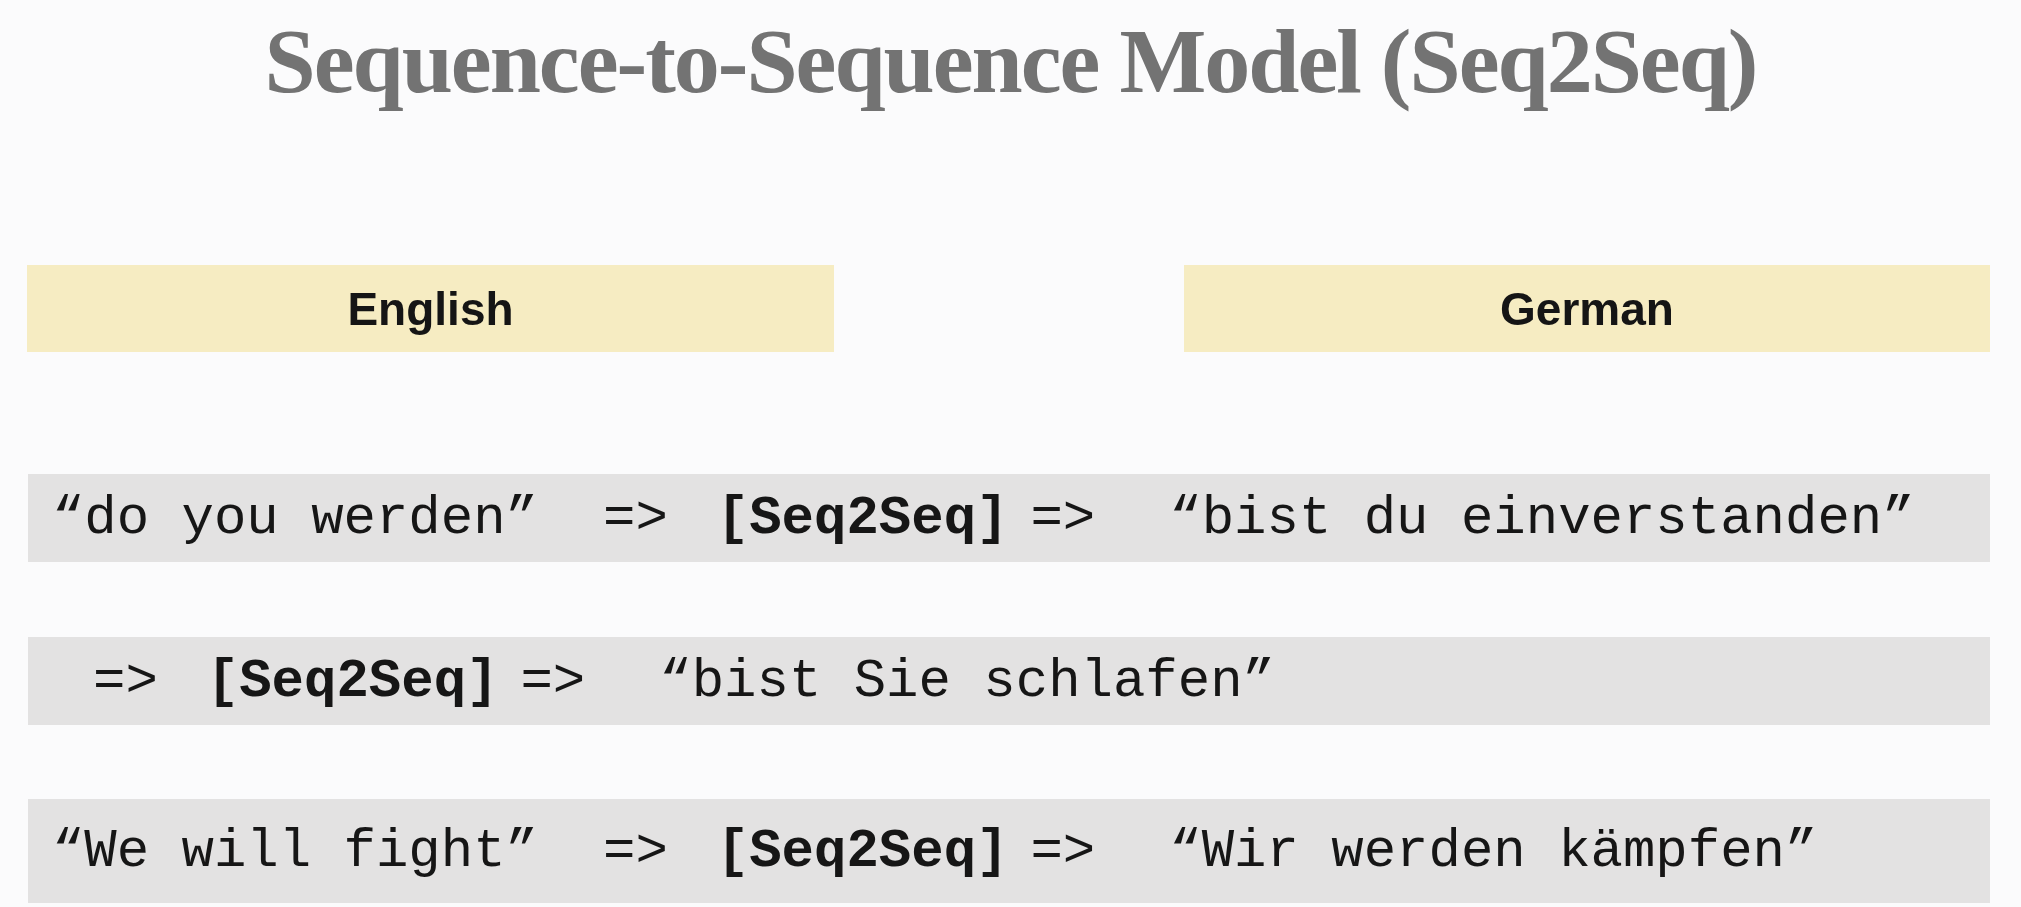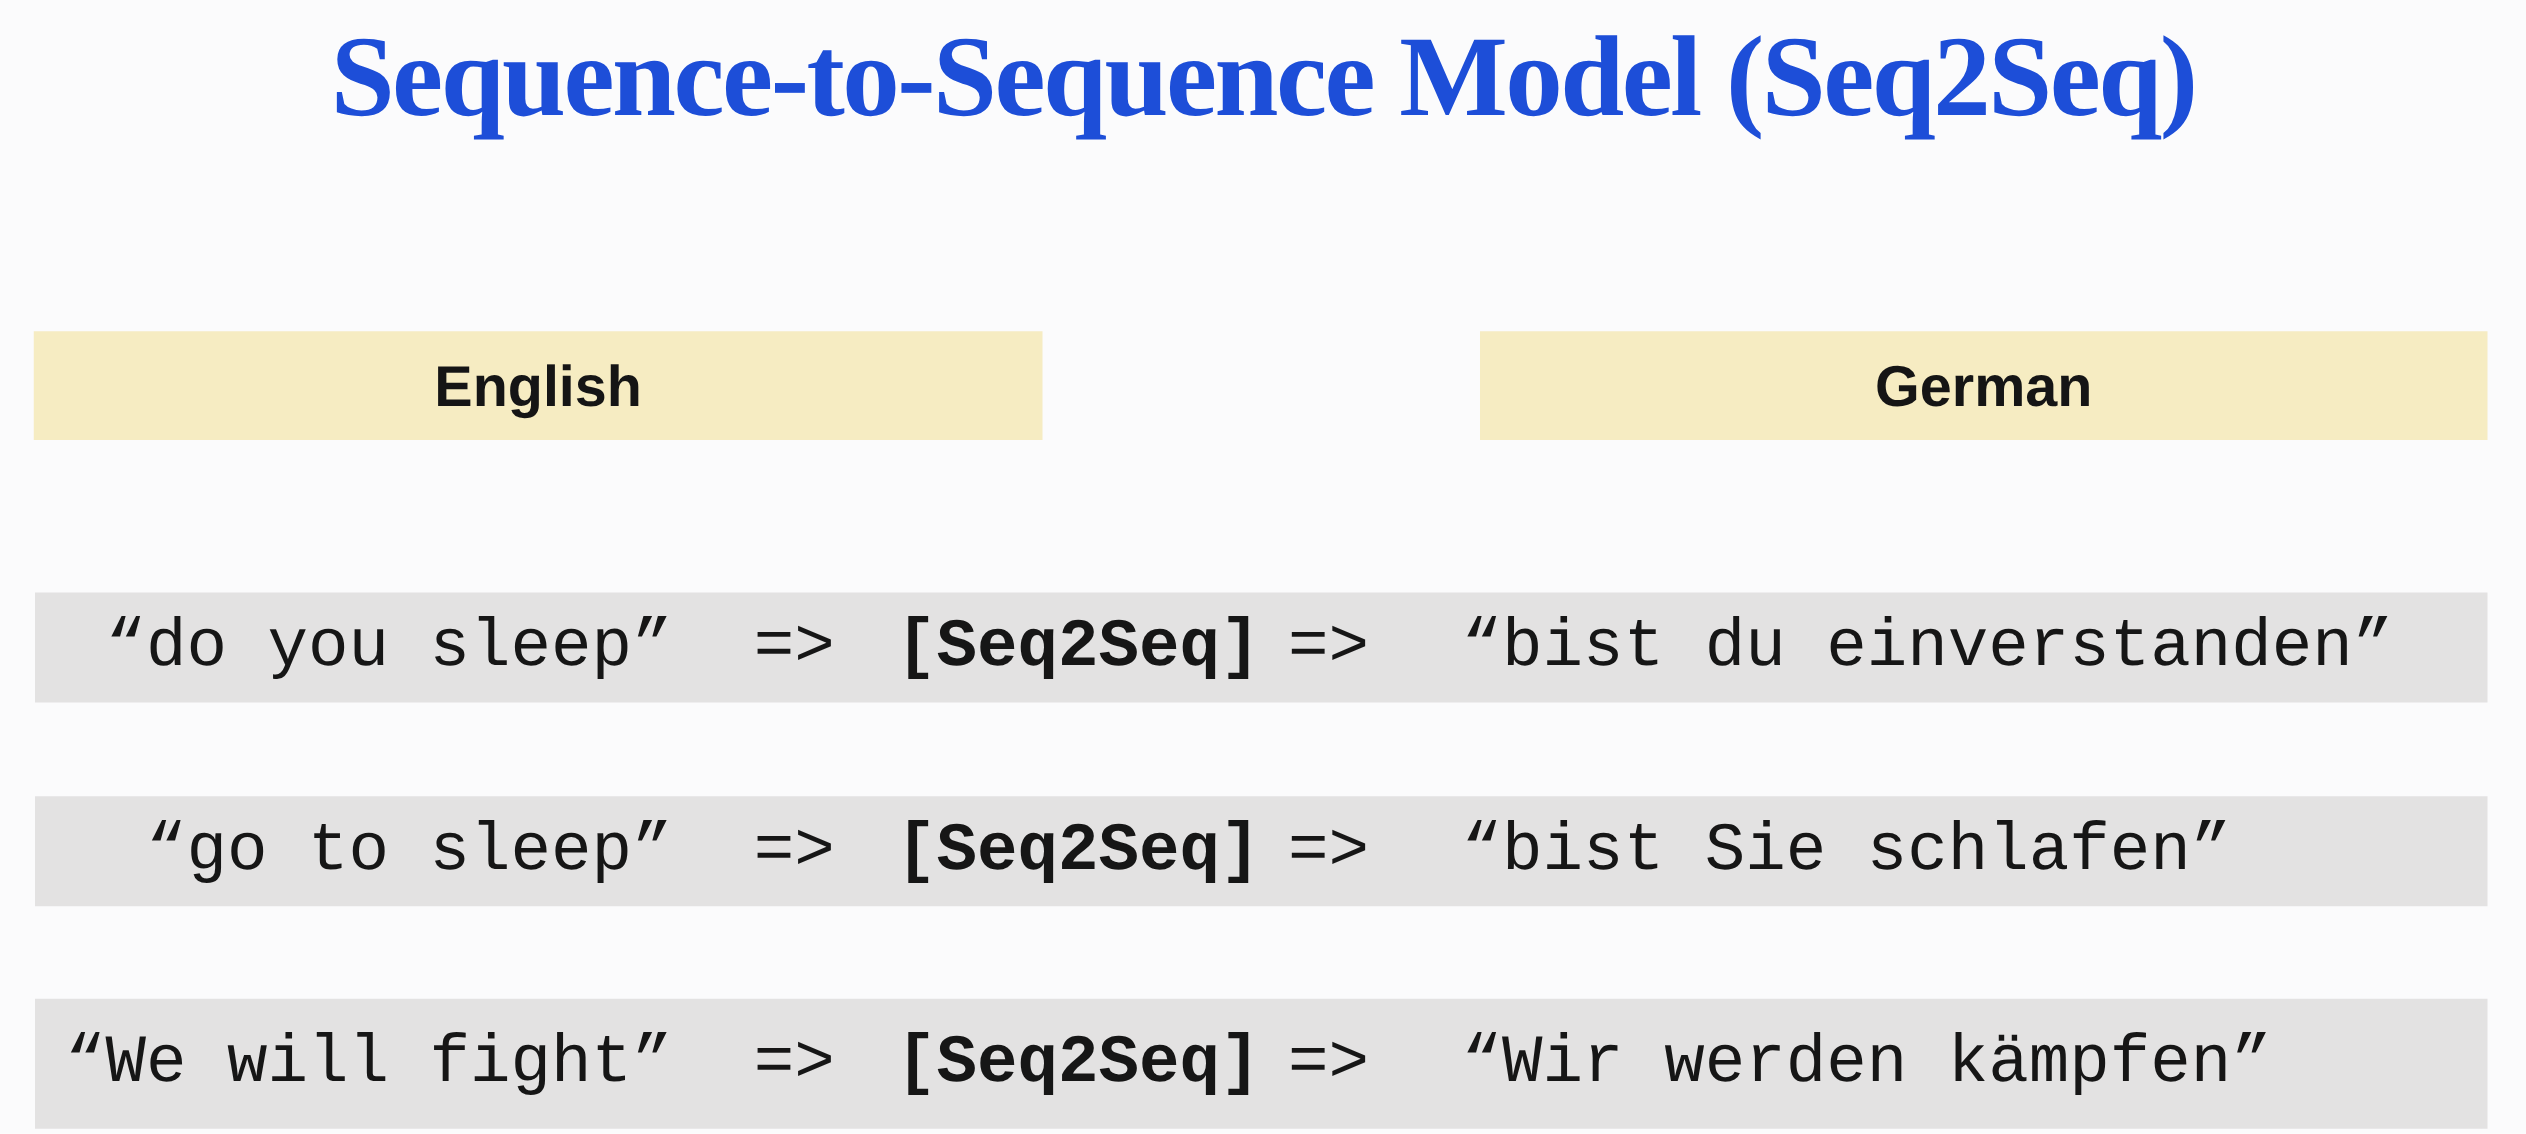--- a/index.html
+++ b/index.html
@@ -27,21 +27,21 @@
     left: 0;
     top: 0;
     width: 100%;
     height: 122px;
     line-height: 122px;
     text-align: center;
     font-family: "Liberation Serif", "DejaVu Serif", serif;
     font-weight: 700;
     font-size: 92px;
     letter-spacing: -2px;
-    color: #1d4ed8;
+    color: #737373;
     white-space: nowrap;
   }
 
   .lang-header {
     position: absolute;
     top: 265px;
     height: 87px;
     background: var(--header-bg);
     display: flex;
     align-items: center;
@@ -85,29 +85,28 @@
 
   <div class="lang-header tgt">
     <span>German</span>
   </div>
 
   <div class="lang-header src">
     <span>English</span>
   </div>
 
   <div class="row r0">
-    <span class="cell-en">“do you sleep”</span>
+    <span class="cell-en">“do you werden”</span>
     <span class="arrow-a">=&gt;</span>
     <span class="cell-model">[Seq2Seq]</span>
     <span class="arrow-b">=&gt;</span>
     <span class="cell-de">“bist du einverstanden”</span>
   </div>
 
   <div class="row r1">
-    <span class="cell-en">“go to sleep”</span>
     <span class="arrow-a">=&gt;</span>
     <span class="cell-model">[Seq2Seq]</span>
     <span class="arrow-b">=&gt;</span>
     <span class="cell-de">“bist Sie schlafen”</span>
   </div>
 
   <div class="row r2">
     <span class="cell-en">“We will fight”</span>
     <span class="arrow-a">=&gt;</span>
     <span class="cell-model">[Seq2Seq]</span>

